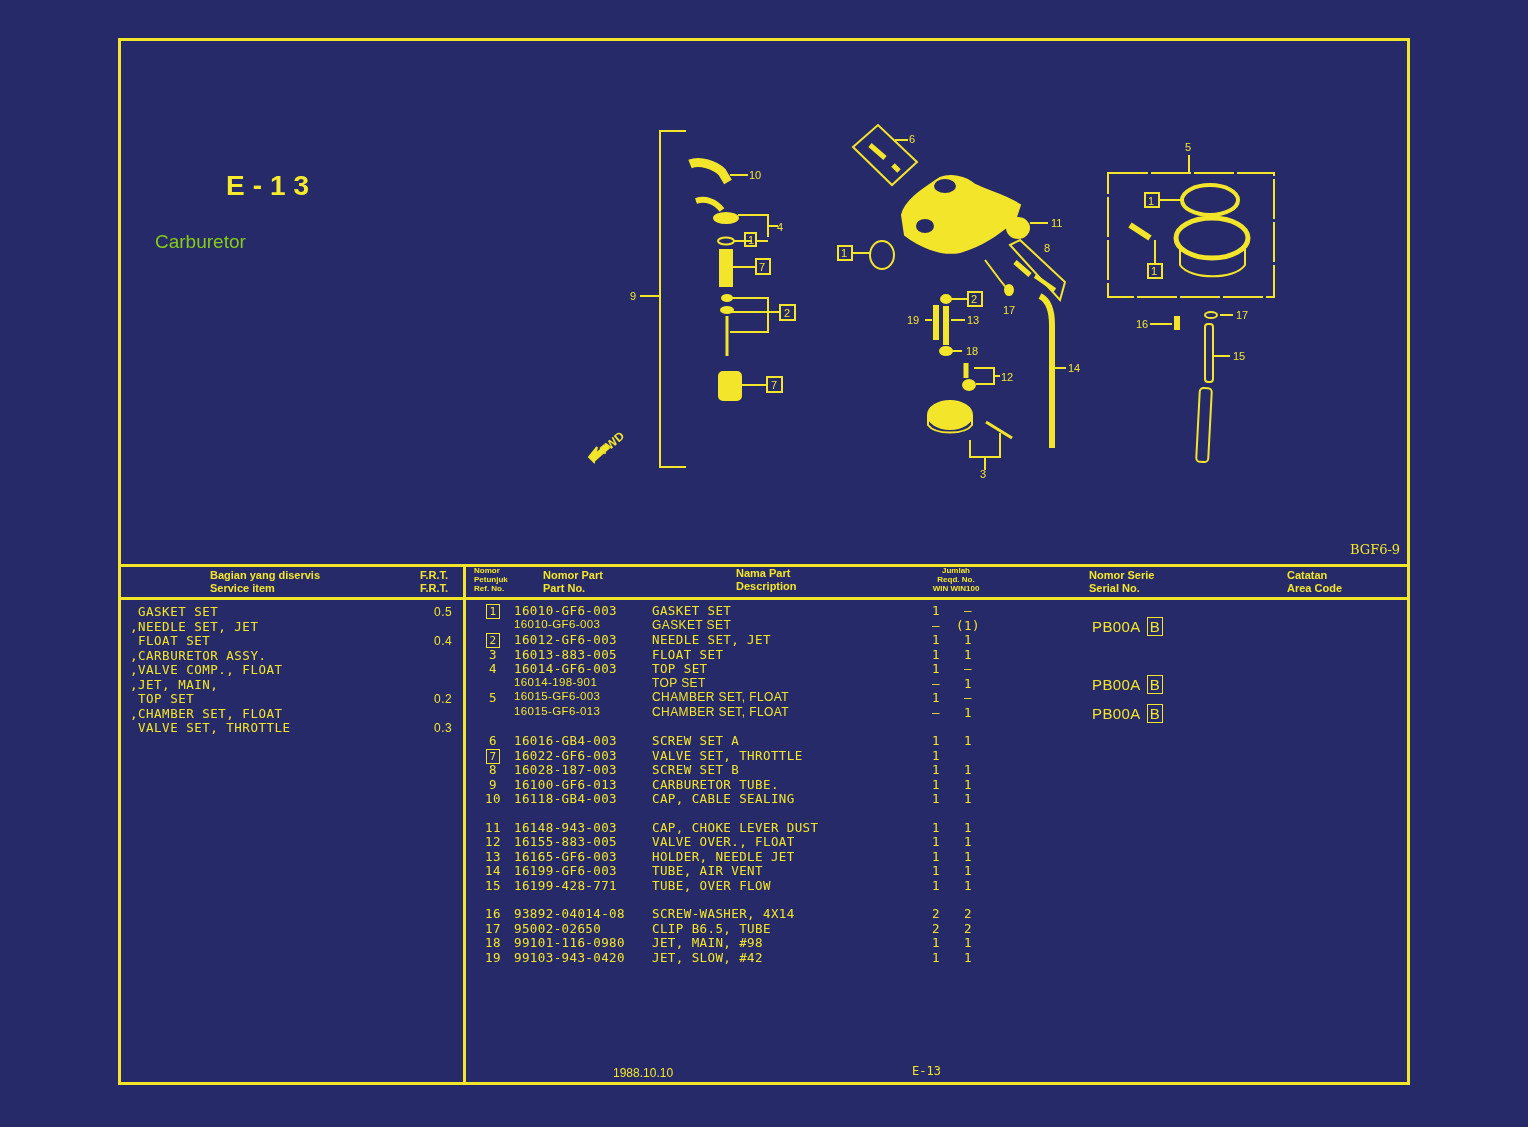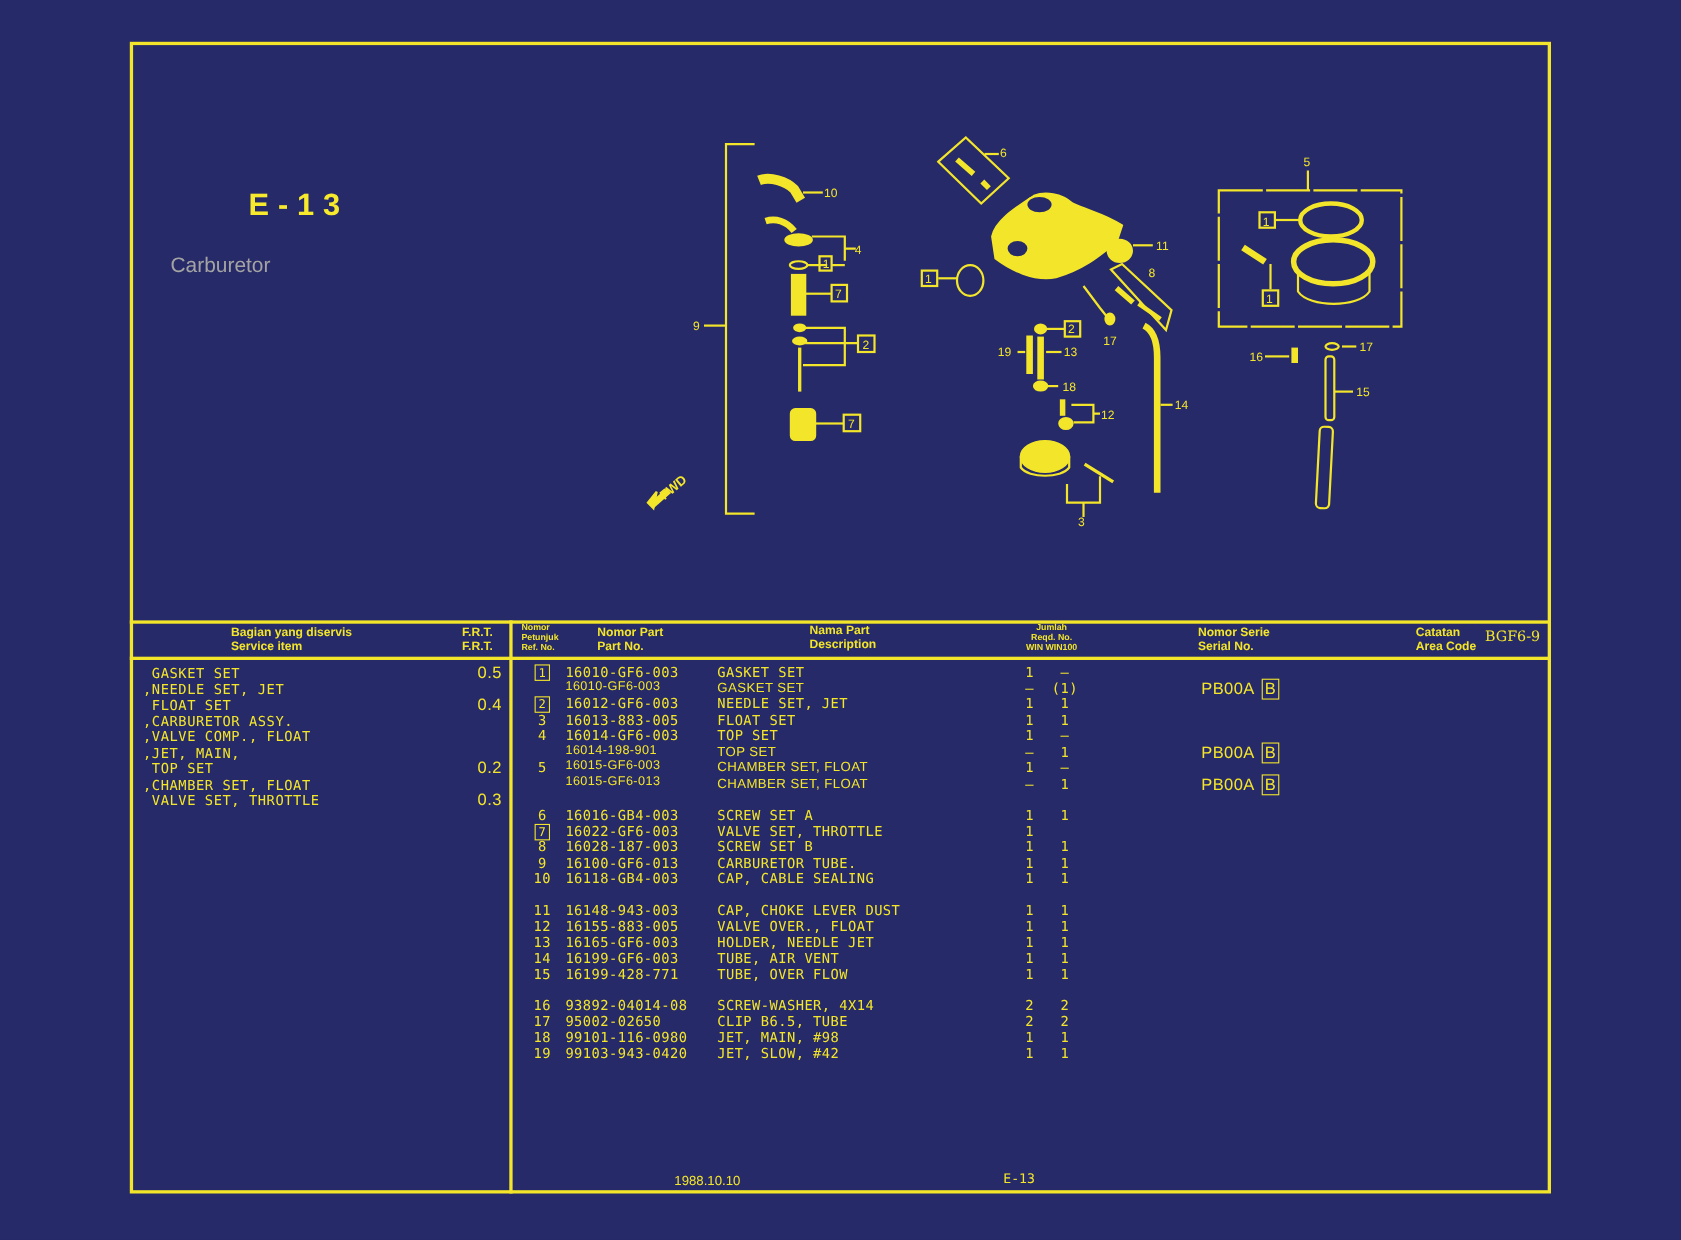--- a/index.html
+++ b/index.html
@@ -23,38 +23,38 @@
 
     .page-code {
       position: absolute; left: 226px; top: 170px;
       font-family: "Liberation Sans", sans-serif;
       font-weight: bold; font-size: 28px; letter-spacing: 8px;
       color: #f7ea2c;
     }
     .page-title {
       position: absolute; left: 155px; top: 231px;
       font-family: "Liberation Sans", sans-serif;
-      font-size: 19px; color: #a3a3a3;
+      font-size: 19px; color: #84cc16;
     }
     .diagram-code {
       position: absolute; left: 1350px; top: 542px;
-      font-family: "DejaVu Serif", serif; font-size: 13px; margin-top: 30px;
+      font-family: "DejaVu Serif", serif; font-size: 13px;
     }
     .hdr {
       position: absolute;
       font-family: "Liberation Sans", sans-serif;
       font-weight: bold; font-size: 11px; line-height: 13px;
     }
     .hdr.small { font-size: 8px; line-height: 9px; }
     .svc-list {
       position: absolute; left: 130px; top: 605px; width: 330px;
       font-size: 12.5px; line-height: 14.5px; letter-spacing: 0.5px;
     }
     .svc-row { position: relative; height: 14.5px; white-space: pre; }
-    .svc-row .frt { position: absolute; left: 304px; top: 0; font-family: "Liberation Sans", sans-serif; font-size: 15px; }
+    .svc-row .frt { position: absolute; left: 304px; top: 0; font-family: "Liberation Sans", sans-serif; font-size: 12px; }
     .parts {
       position: absolute; left: 474px; top: 603px; width: 720px;
       font-size: 12.5px; letter-spacing: 0.4px;
     }
     .prow { position: relative; height: 14.5px; white-space: pre; }
     .prow.gap { margin-top: 14px; }
     .prow .ref { position: absolute; left: 4px; width: 30px; text-align: center; }
     .prow .ref.boxed span { border: 1.5px solid #f3e62a; padding: 0 2px; font-size: 11px; }
     .prow .pn { position: absolute; left: 40px; }
     .prow .pn.sub { font-family: "Liberation Sans", sans-serif; font-size: 11.5px; }

